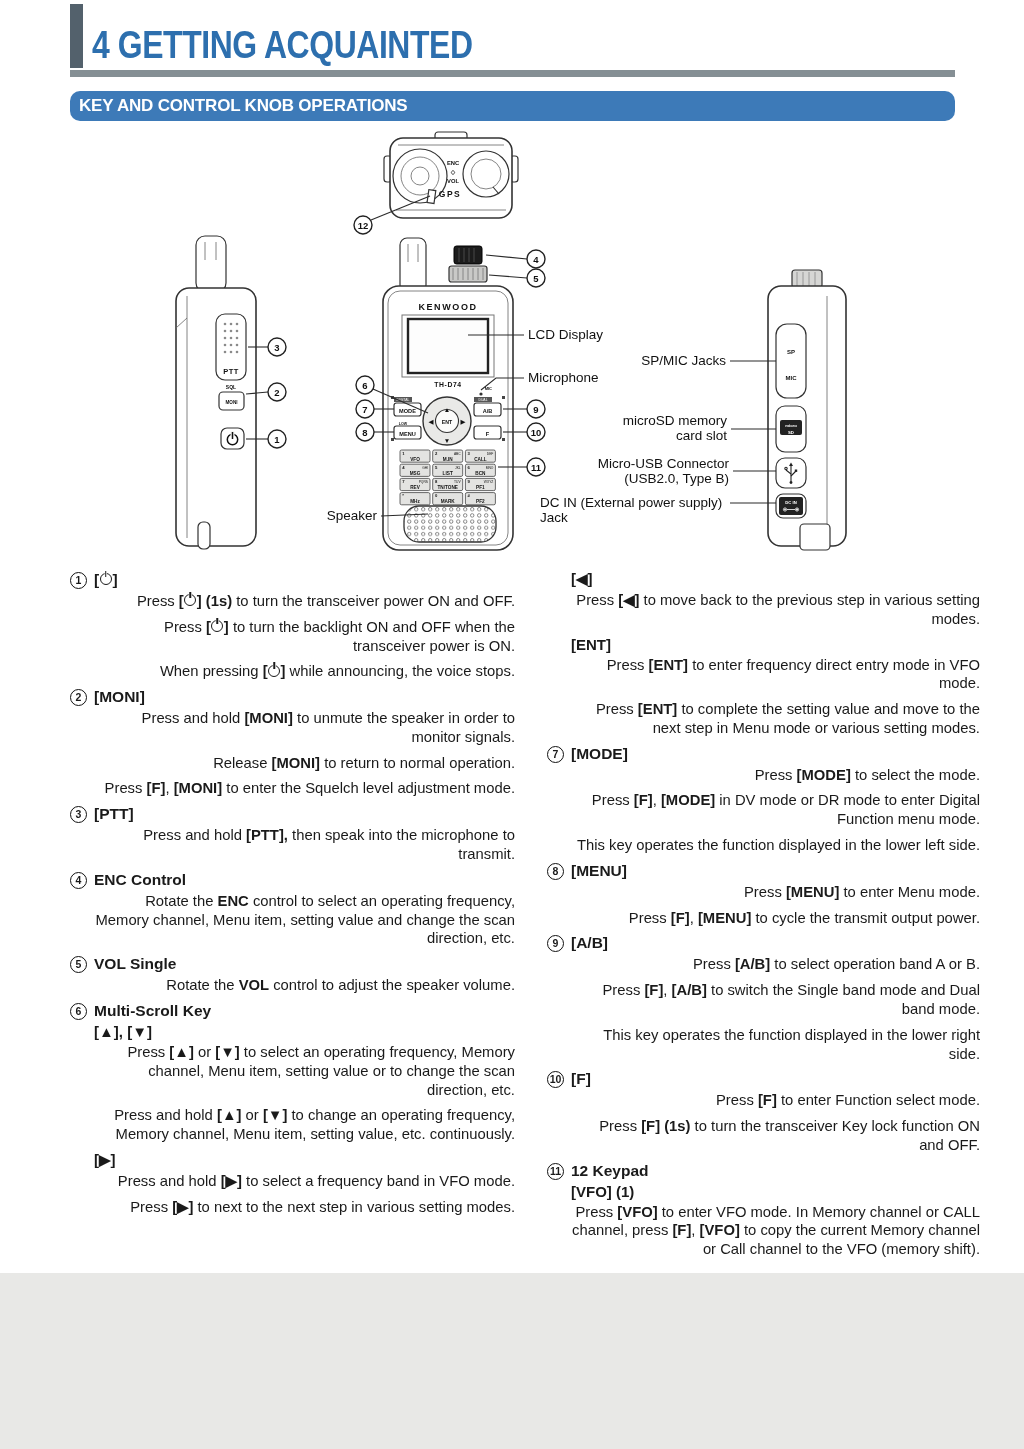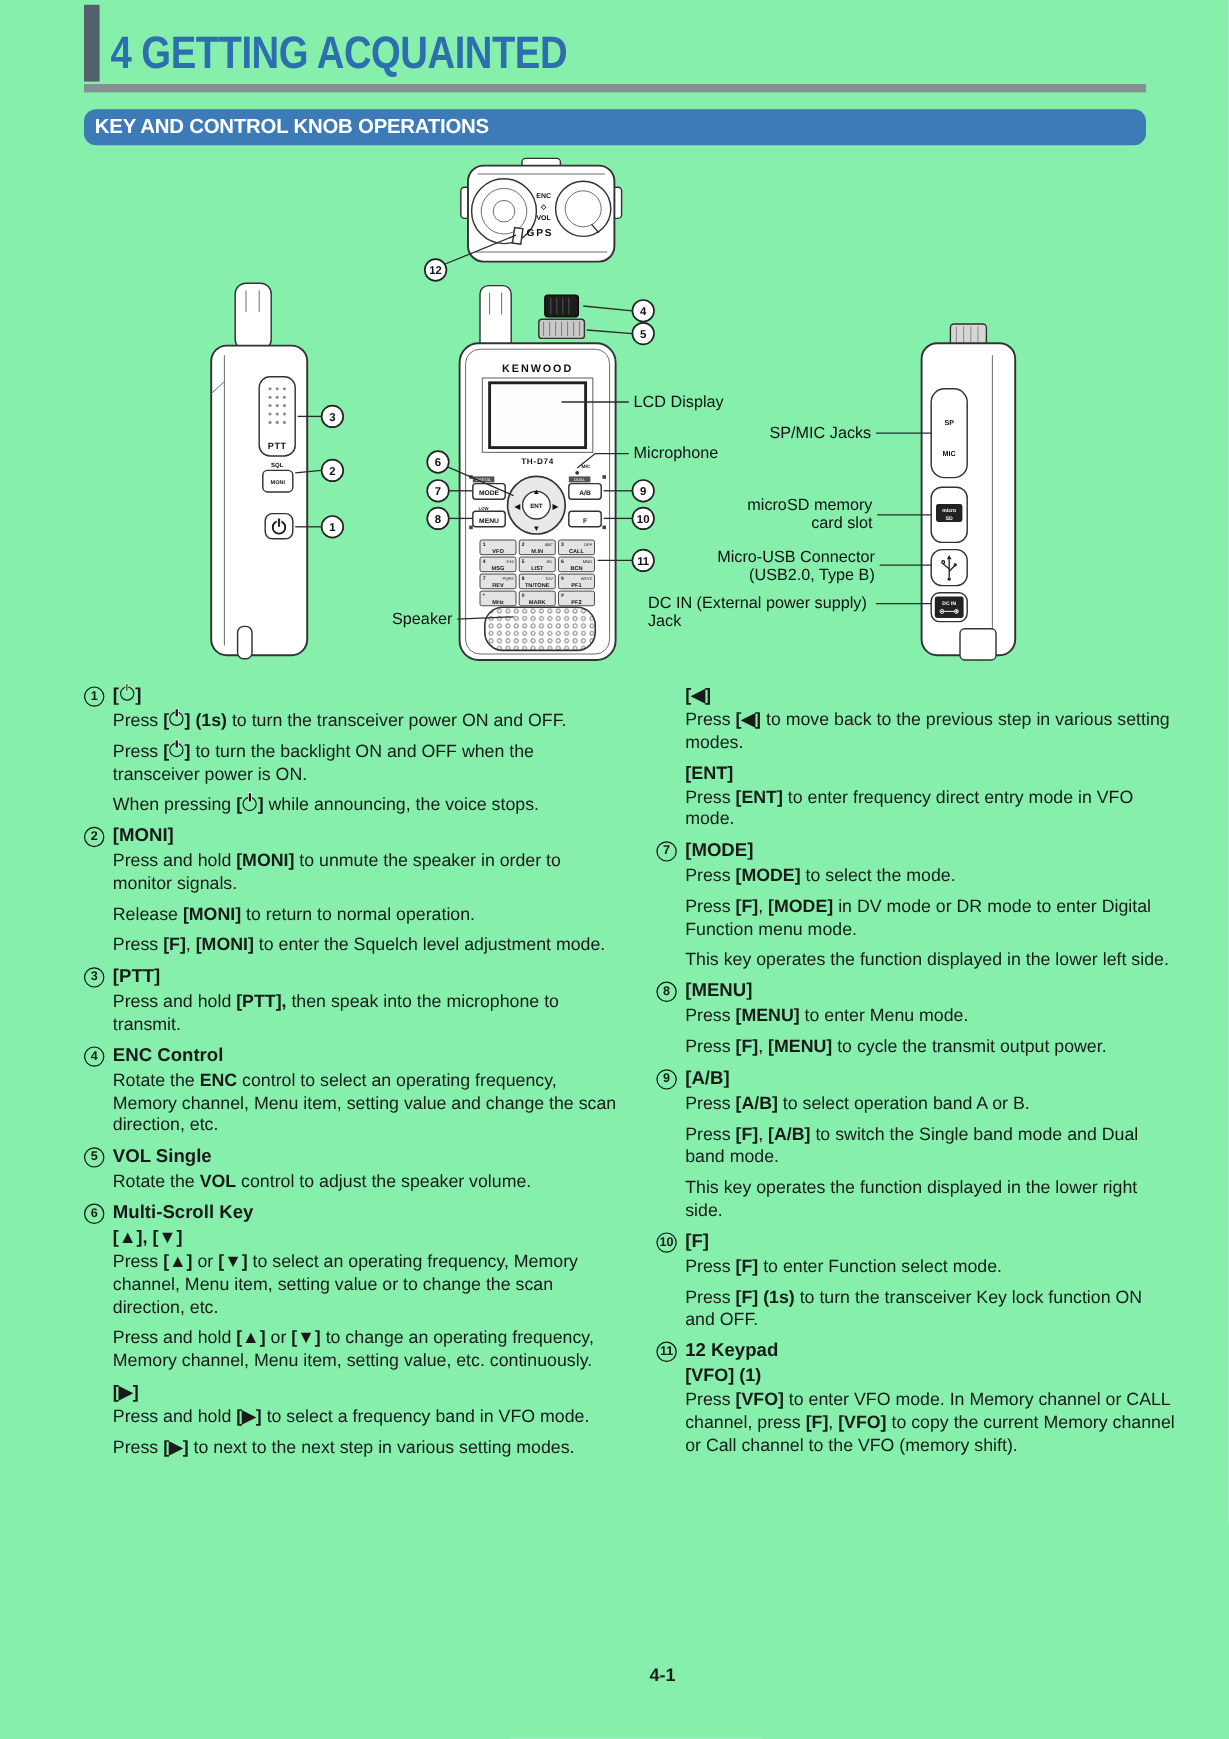--- a/index.html
+++ b/index.html
@@ -1,16 +1,16 @@
 <!DOCTYPE html>
 <html><head>
 <meta charset="utf-8">
 <style>
   html,body{margin:0;padding:0;background:#e8e8e6;}
-  .page{position:relative;width:1024px;height:1449px;background:#86efac;overflow:hidden;
+  .page{position:relative;width:1024px;height:1273px;background:#ffffff;overflow:hidden;
         font-family:"Liberation Sans",sans-serif;color:#1a1a1a;margin:0 auto;}
   
   .chapter-bar{position:absolute;left:70px;top:4px;width:13px;height:64px;background:#53616c;}
   .chapter-title{position:absolute;left:92px;top:24px;margin:0;font-size:38px;font-weight:bold;
         color:#2d6fae;white-space:nowrap;transform:scaleX(0.84);transform-origin:left center;
         letter-spacing:-0.5px;}
   .rule{position:absolute;left:70px;top:70px;width:885px;height:7px;background:#858f94;}
   .banner{position:absolute;left:70px;top:91px;width:885px;height:30px;background:#3d7ab8;
         color:#fff;font-weight:bold;font-size:17px;line-height:30px;padding-left:9px;
         box-sizing:border-box;letter-spacing:-0.2px;border-radius:10px;}
@@ -46,21 +46,21 @@
   .kp-b{font-size:4.7px;font-weight:bold;text-anchor:middle;}
   
   .columns{position:absolute;left:70px;top:568px;width:890px;display:flex;gap:32px;}
   .col{flex:0 0 auto;}
   .col-left{width:445px;}
   .col-right{width:433px;}
   .sec-h{display:flex;align-items:flex-start;gap:7px;margin:3px 0 3px;font-weight:bold;font-size:15.5px;}
   .cnum{flex:0 0 auto;width:15px;height:15px;border:1.4px solid #111;border-radius:50%;
         font-size:10.5px;line-height:15px;text-align:center;font-weight:bold;margin-top:1px;}
   .sec-sh{margin:2px 0 3px 24px;font-weight:bold;font-size:15px;}
-  .sec-p{margin:0 0 7px 24px;font-size:14.8px;line-height:1.27;}
+  .sec-p{margin:0 0 7px 24px;font-size:14.8px;line-height:1.27;text-align:right;}
   .pwr{display:inline-block;width:0.68em;height:0.68em;border:0.095em solid currentColor;
        border-radius:50%;position:relative;vertical-align:-0.03em;margin:0 0.03em;}
   .pwr::after{content:'';position:absolute;left:50%;top:-0.22em;width:0.1em;height:0.42em;
        background:currentColor;transform:translateX(-50%);box-shadow:0 0 0 0.04em #fff;}
   
   .footer{position:absolute;left:0;top:1388px;width:100%;text-align:center;
        font-size:15px;font-weight:bold;padding-left:40px;}
 </style>
 </head>
 <body>
@@ -423,20 +423,21 @@
         <div class="sec-p"><span>Press and hold </span><b>[▲]</b><span> or </span><b>[▼]</b><span> to change an operating frequency, Memory channel, Menu item, setting value, etc. continuously.</span></div>
         <div class="sec-sh"><span>[▶]</span></div>
         <div class="sec-p"><span>Press and hold </span><b>[▶]</b><span> to select a frequency band in VFO mode.</span></div>
         <div class="sec-p"><span>Press </span><b>[▶]</b><span> to next to the next step in various setting modes.</span></div>
       </div>
     <div class="col col-right" id="col-right">
         <div class="sec-sh"><span>[◀]</span></div>
         <div class="sec-p"><span>Press </span><b>[◀]</b><span> to move back to the previous step in various setting modes.</span></div>
         <div class="sec-sh"><span>[ENT]</span></div>
         <div class="sec-p"><span>Press </span><b>[ENT]</b><span> to enter frequency direct entry mode in VFO mode.</span></div>
+        <div class="sec-p"><span>Press </span><b>[ENT]</b><span> to complete the setting value and move to the next step in Menu mode or various setting modes.</span></div>
         <div class="sec-h">
           <span class="cnum">7</span>
           <span><span>[MODE]</span></span>
         </div>
         <div class="sec-p"><span>Press </span><b>[MODE]</b><span> to select the mode.</span></div>
         <div class="sec-p"><span>Press </span><b>[F]</b><span>, </span><b>[MODE]</b><span> in DV mode or DR mode to enter Digital Function menu mode.</span></div>
         <div class="sec-p"><span>This key operates the function displayed in the lower left side.</span></div>
         <div class="sec-h">
           <span class="cnum">8</span>
           <span><span>[MENU]</span></span>

